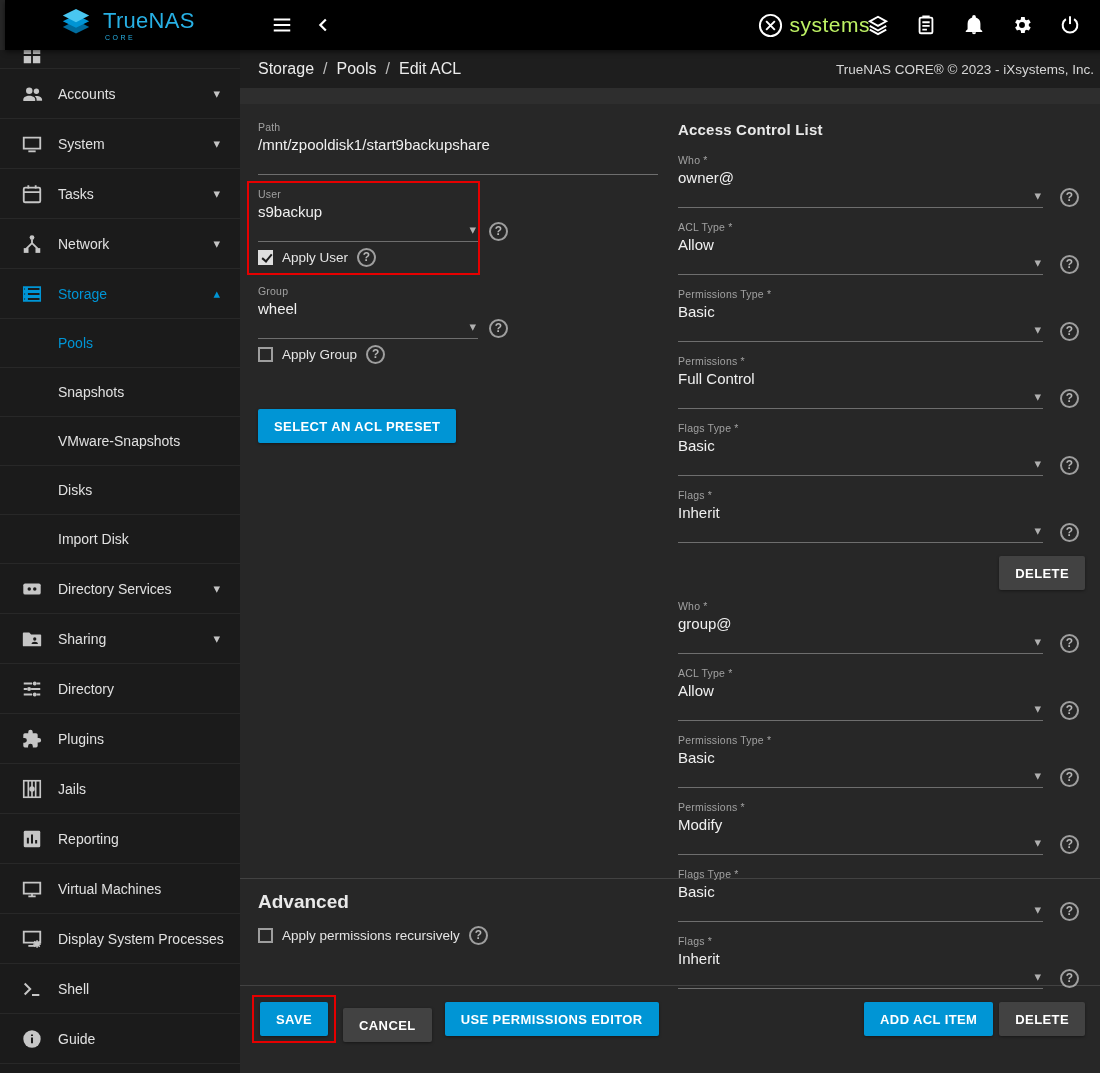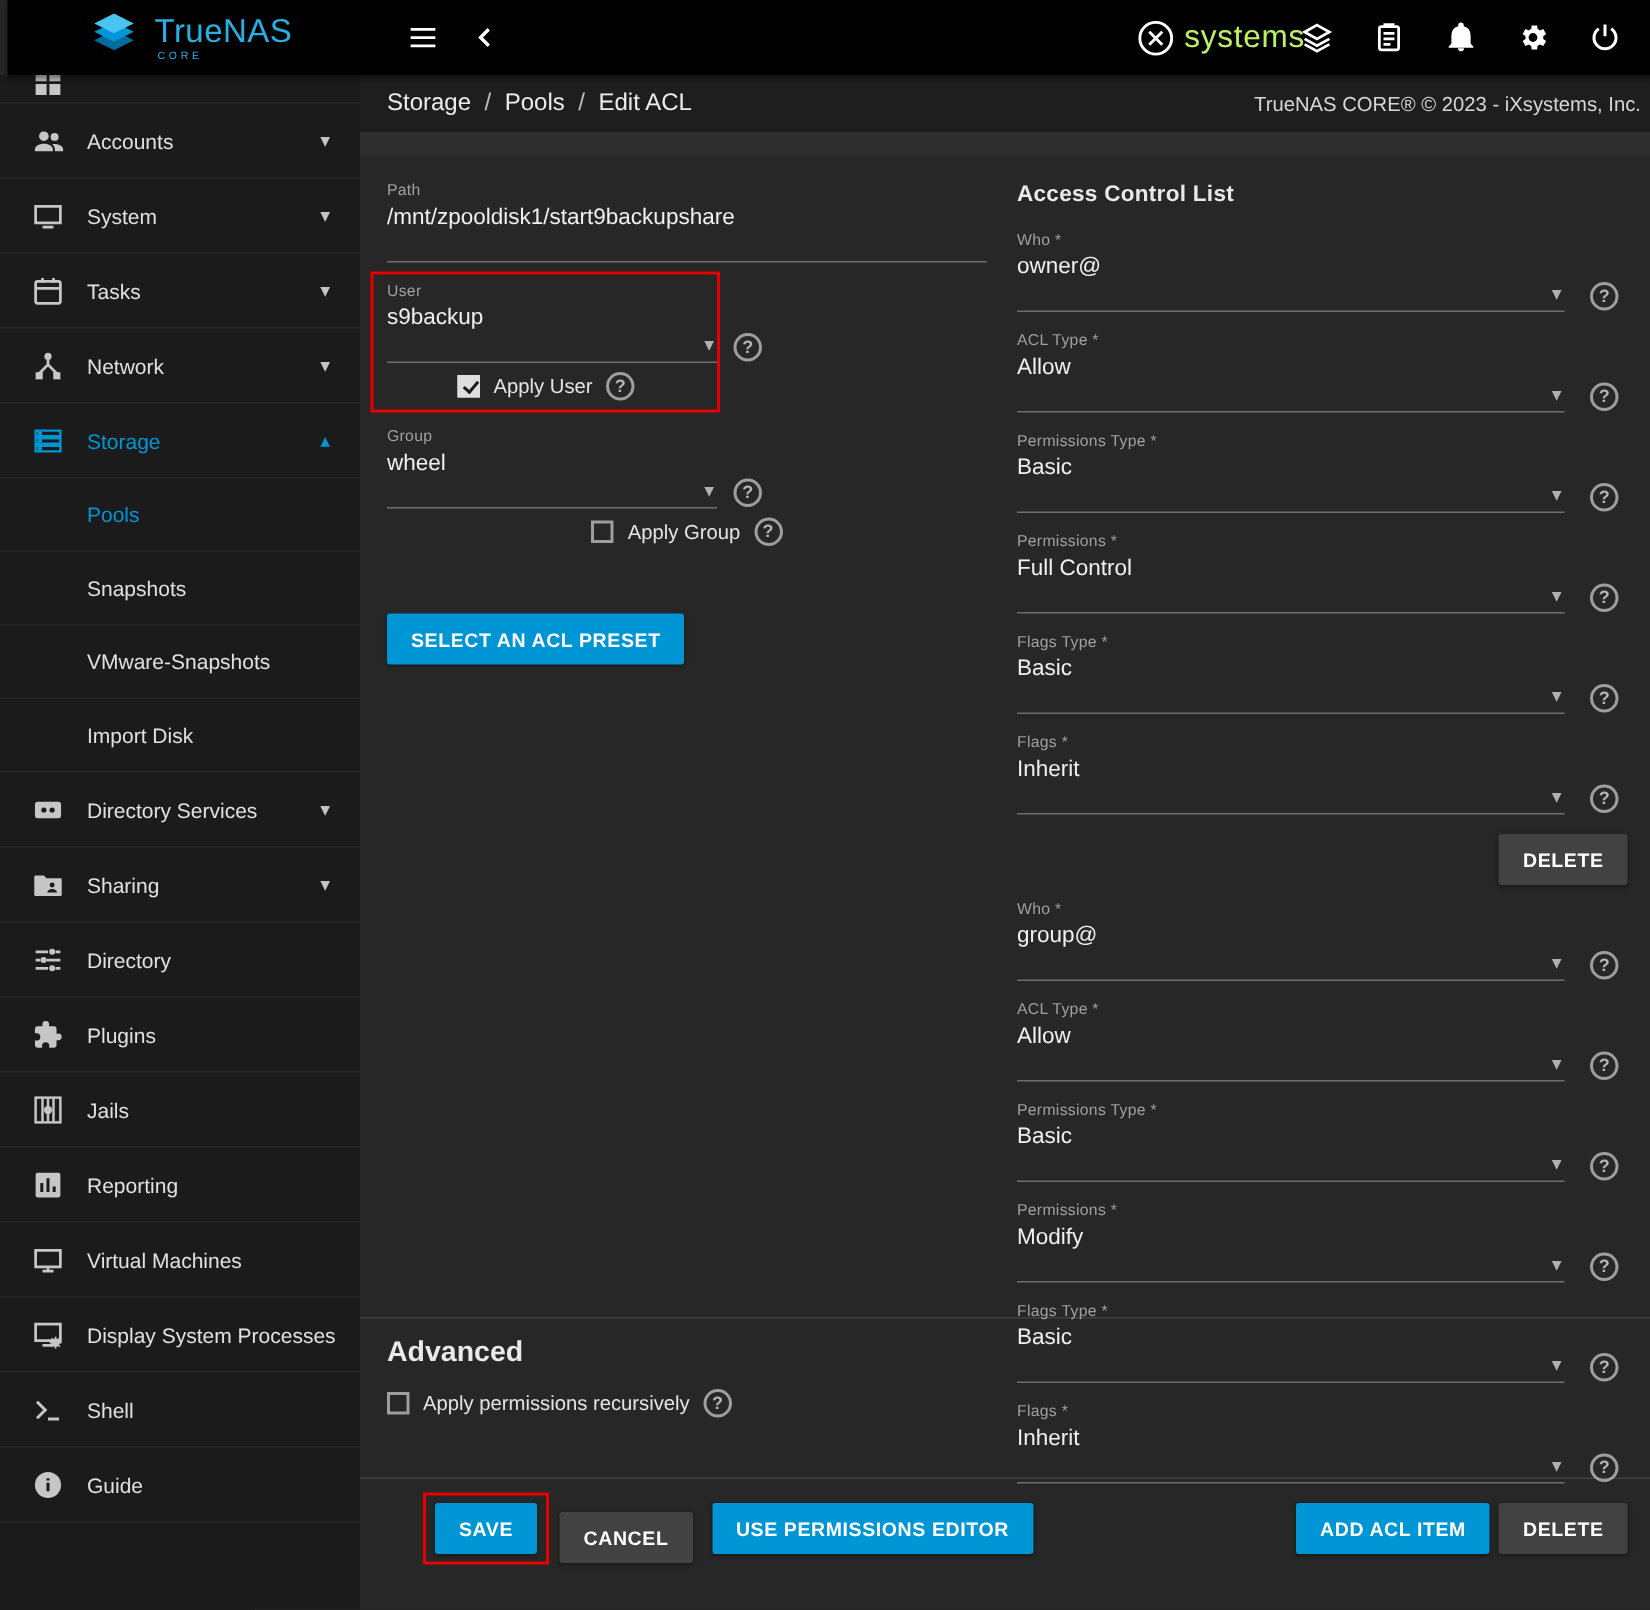--- a/index.html
+++ b/index.html
@@ -58,29 +58,29 @@
   .help{display:inline-block;width:19px;height:19px;box-sizing:border-box;border:2px solid #9e9e9e;border-radius:50%;
     color:#b5b5b5;font-size:12px;font-weight:700;text-align:center;line-height:15px;cursor:pointer;flex:none;}
   .field .help{position:absolute;bottom:1px;}
   .w220{width:220px;}
   .field.w220 .help{right:-30px;}
   .acl-field{width:365px;margin-bottom:13px;}
   .acl-field .help{right:-36px;}
   .path-field{margin-bottom:6px;}
   
   .red-box-user{border:2px solid #e60000;margin-left:-11px;padding:5px 8px 7px 9px;width:212px;}
-  .red-box-save{border:2px solid #e60000;padding:5px 6px;display:inline-flex;margin-left:30px;}
+  .red-box-save{border:2px solid #e60000;padding:5px 6px;display:inline-flex;}
   
   .cbrow{display:flex;align-items:center;gap:9px;height:18px;cursor:pointer;}
   .cb{width:15px;height:15px;box-sizing:border-box;border:2px solid #9e9e9e;background:transparent;position:relative;flex:none;}
   .cb.checked{background:#dedede;border-color:#dedede;}
   .cb.checked::after{content:"";position:absolute;left:4px;top:0.5px;width:4px;height:8px;
     border:solid #1b1b1b;border-width:0 2px 2px 0;transform:rotate(40deg);}
   .cbl{font-size:13.5px;color:#e4e4e4;}
-  .mt6{margin-top:6px;justify-content:center;}
+  .mt6{margin-top:6px;}
   .group-field{margin-top:10px;}
   
   .btn{display:inline-flex;align-items:center;justify-content:center;border:none;border-radius:2px;
     font-family:inherit;font-size:13px;font-weight:700;letter-spacing:.4px;color:#fff;height:34px;
     padding:0 16px;cursor:pointer;box-shadow:0 1px 3px rgba(0,0,0,.4);}
   .btn.blue{background:#0095d5;}
   .btn.gray{background:#424242;}
   .preset-btn{margin-top:46px;}
   .acl-actions{display:flex;justify-content:flex-end;gap:6px;margin:8px 0 10px 0;}
   .acl-actions.first{margin-bottom:10px;}
@@ -226,20 +226,23 @@
   <div class="nav-item sub active">
     <span class="nav-label">Pools</span>
   </div>
   <div class="nav-item sub">
     <span class="nav-label">Snapshots</span>
   </div>
   <div class="nav-item sub">
     <span class="nav-label">VMware-Snapshots</span>
   </div>
   <div class="nav-item sub">
+    <span class="nav-label">Disks</span>
+  </div>
+  <div class="nav-item sub">
     <span class="nav-label">Import Disk</span>
   </div>
   <div class="nav-item">
     <span class="nav-icon">
       <svg viewBox="0 0 24 24" fill="#c6c6c6">
           <rect x="2.5" y="6" width="19" height="12" rx="2"></rect>
           <circle cx="9" cy="12" r="1.9" fill="#1b1b1b"></circle>
           <circle cx="15" cy="12" r="1.9" fill="#1b1b1b"></circle>
         </svg>
     </span>

